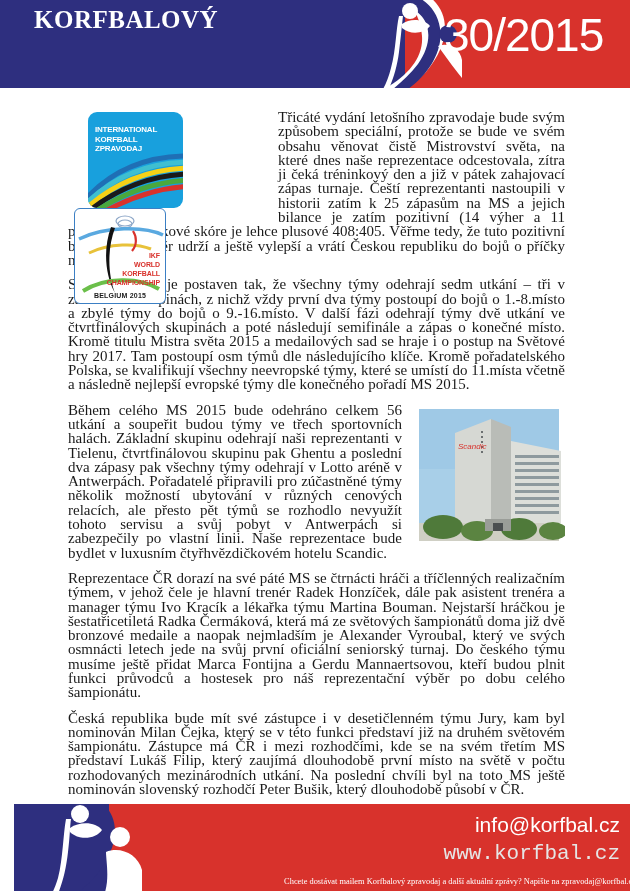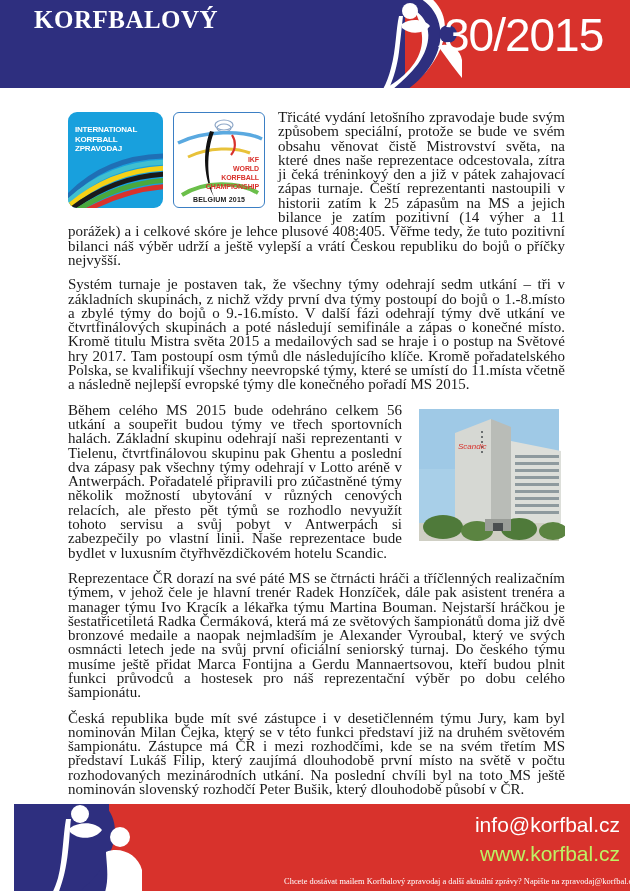--- a/index.html
+++ b/index.html
@@ -110,20 +110,21 @@
   }
   .logo-ikf {
     display: inline-block;
     vertical-align: top;
     width: 95px;
     height: 96px;
     background: #18a0dd;
     border-radius: 9px;
     position: relative;
     overflow: hidden;
+    margin-left: 20px;
   }
   .logo-ikf-text {
     position: absolute;
     left: 7px;
     top: 13px;
     color: #ffffff;
     font-family: "Liberation Sans", sans-serif;
     font-weight: bold;
     font-size: 8px;
     line-height: 9.5px;
@@ -218,22 +219,22 @@
     font-family: "Liberation Sans", sans-serif;
     font-size: 21px;
     line-height: 27px;
     text-align: right;
     white-space: nowrap;
   }
   .footer-web {
     position: absolute;
     right: 24px;
     top: 36px;
-    color: #bef264;
-    font-family: Liberation Sans, sans-serif;
+    color: #e5e5e5;
+    font-family: Liberation Mono, monospace;
     font-size: 21px;
     line-height: 27px;
     text-align: right;
     white-space: nowrap;
   }
   .footer-note {
     position: absolute;
     left: 0;
     right: 8px;
     bottom: 5px;

